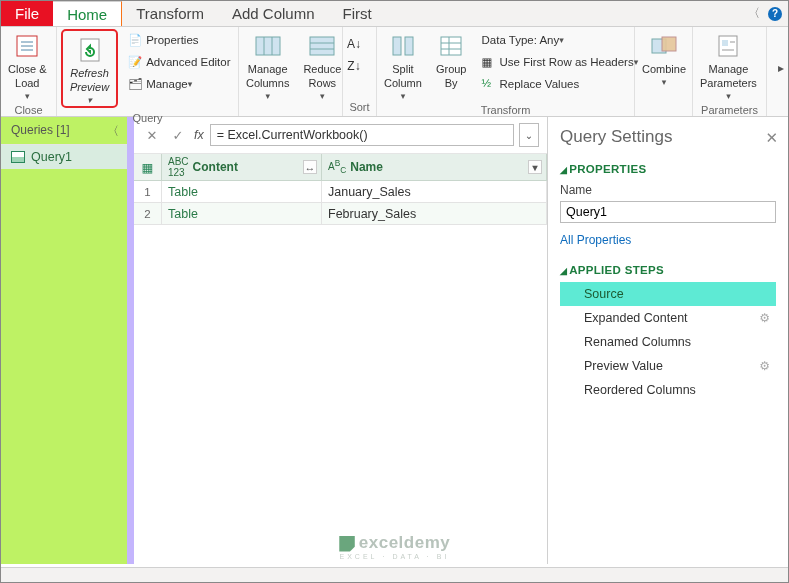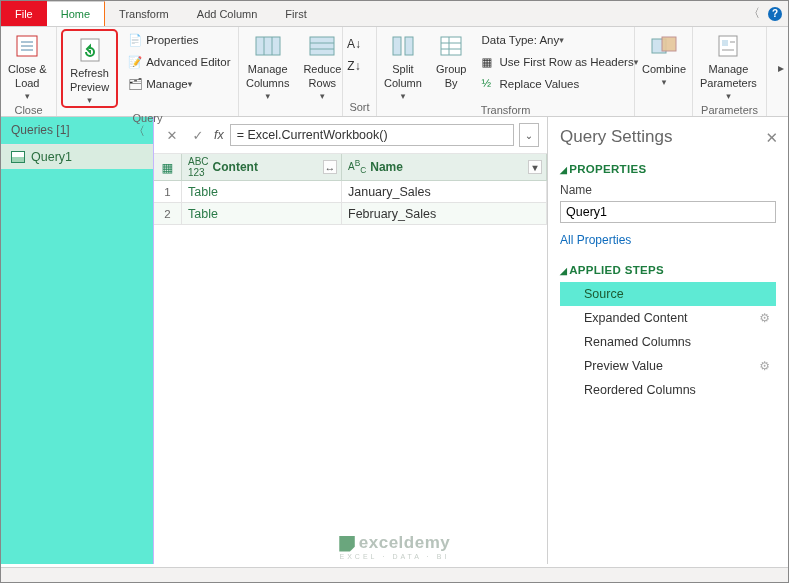--- a/index.html
+++ b/index.html
@@ -1,20 +1,20 @@
 <!DOCTYPE html>
 <html><head>
 <meta charset="utf-8">
 <style>
 * { margin: 0; padding: 0; box-sizing: border-box; font-family: "Segoe UI", Arial, sans-serif; }
 body { background: #fff; width: 789px; height: 583px; overflow: hidden; position: relative; border: 1px solid #888; }
 
 
 .tabstrip { height: 26px; display: flex; align-items: stretch; background: #f3f2f1; border-bottom: 1px solid #d0d0d0; position: relative; }
-.tab { padding: 4px 14px; font-size: 11px; color: #444; cursor: pointer; display: flex; align-items: center; }
+.tab { padding: 4px 14px; font-size: 15px; color: #444; cursor: pointer; display: flex; align-items: center; }
 .tab.file { background: #e81123; color: #fff; font-weight: 400; }
 .tab.active { background: #fff; color: #1a8a3f; border-top: 1px solid #d0d0d0; border-right: 1px solid #f97316; }
 .tab-right { position: absolute; right: 6px; top: 4px; display: flex; gap: 8px; font-size: 12px; color: #666; align-items:center; }
 .help-ic { width:14px; height:14px; border-radius:50%; background:#0f6cbd; color:#fff; display:flex; align-items:center; justify-content:center; font-size:10px; font-weight:bold;}
 
 
 .ribbon { height: 90px; background: #f9f9f9; border-bottom: 1px solid #d0d0d0; display: flex; position: relative; }
 .ribbon-group { border-right: 1px solid #e0e0e0; display: flex; flex-direction: column; height: 100%; }
 .ribbon-row { display: flex; flex: 1; }
 .ribbon-label { font-size: 11px; color: #666; text-align: center; padding: 2px 0 3px; }
@@ -22,21 +22,21 @@
 .big-btn .ic { width: 30px; height: 30px; margin-bottom: 2px; display:flex; align-items:center; justify-content:center; }
 .highlight-red { border: 2.5px solid #e8252a; border-radius: 5px; }
 .small-btn { display: flex; align-items: center; font-size: 11.5px; color: #333; padding: 2px 6px; cursor: pointer; white-space: nowrap; height: 22px; }
 .small-btn .sic { width:14px; height:14px; margin-right:4px; display:inline-flex; }
 .stack { display:flex; flex-direction:column; padding:2px 2px 0; }
 .caret::after { content:" ▾"; font-size:9px; color:#555; }
 .ribbon-expand { position:absolute; right:4px; top:34px; font-size:12px; color:#555; cursor:pointer; }
 
 
 .workarea { display:flex; height: calc(100% - 26px - 90px - 18px); }
-.queries-pane { width:153px; border-right:1px solid #c4b5fd; background:#5eead4; }
+.queries-pane { width:133px; border-right:7px solid #c4b5fd; background:#bef264; }
 .queries-head { display:flex; justify-content:space-between; padding:6px 8px 4px 10px; font-size:12px; color:#555; border-bottom:1px solid #e5e5e5;}
 .queries-head .chev { font-size:12px; color:#555; }
 .q-item { display:flex; align-items:center; gap:6px; padding:5px 10px; font-size:12.5px; background:#d9ece0; color:#2a6e3f; }
 .q-item .tic { width:14px; height:12px; border:1px solid #2a875b; display:inline-block; background:linear-gradient(#fff 50%, #9fd5b6 50%);}
 
 .center-pane { flex:1; display:flex; flex-direction:column; border-right:1px solid #d0d0d0; min-width:0;}
 .formula-bar { display:flex; align-items:center; padding:6px 8px; gap:6px; border-bottom:1px solid #e5e5e5; }
 .fb-btn { width:20px; height:20px; display:flex; align-items:center; justify-content:center; color:#888; font-size:13px; }
 .fx { font-style:italic; font-size:12.5px; color:#555; }
 .formula-input { flex:1; border:1px solid #bbb; padding:3px 6px; font-size:12.5px; color:#333; background:#fff; }
@@ -103,21 +103,21 @@
           </span>
         <span style="white-space:pre-line">Close &amp;
 Load</span>
       </div>
     </div>
     <div class="ribbon-label">Close</div>
   </div>
 
   <div class="ribbon-group" style="width:182px">
     <div class="ribbon-row">
-      <div class="big-btn caret highlight-red" style="margin:2px 2px 2px 4px; padding-top:4px;">
+      <div class="big-btn caret highlight-red" style="margin:2px 2px 2px 4px; padding-top:4px;font-style:italic;">
         <span class="ic">
             <svg width="26" height="26">
               <rect x="4" y="2" width="18" height="22" fill="#fff" stroke="#999"></rect>
               <path d="M9 15a4 4 0 1 0 4-4v-2l-3 3 3 3v-2" fill="none" stroke="#1a9e3f" stroke-width="2"></path>
             </svg>
           </span>
         <span style="white-space:pre-line">Refresh
 Preview</span>
       </div>
       <div class="stack">

